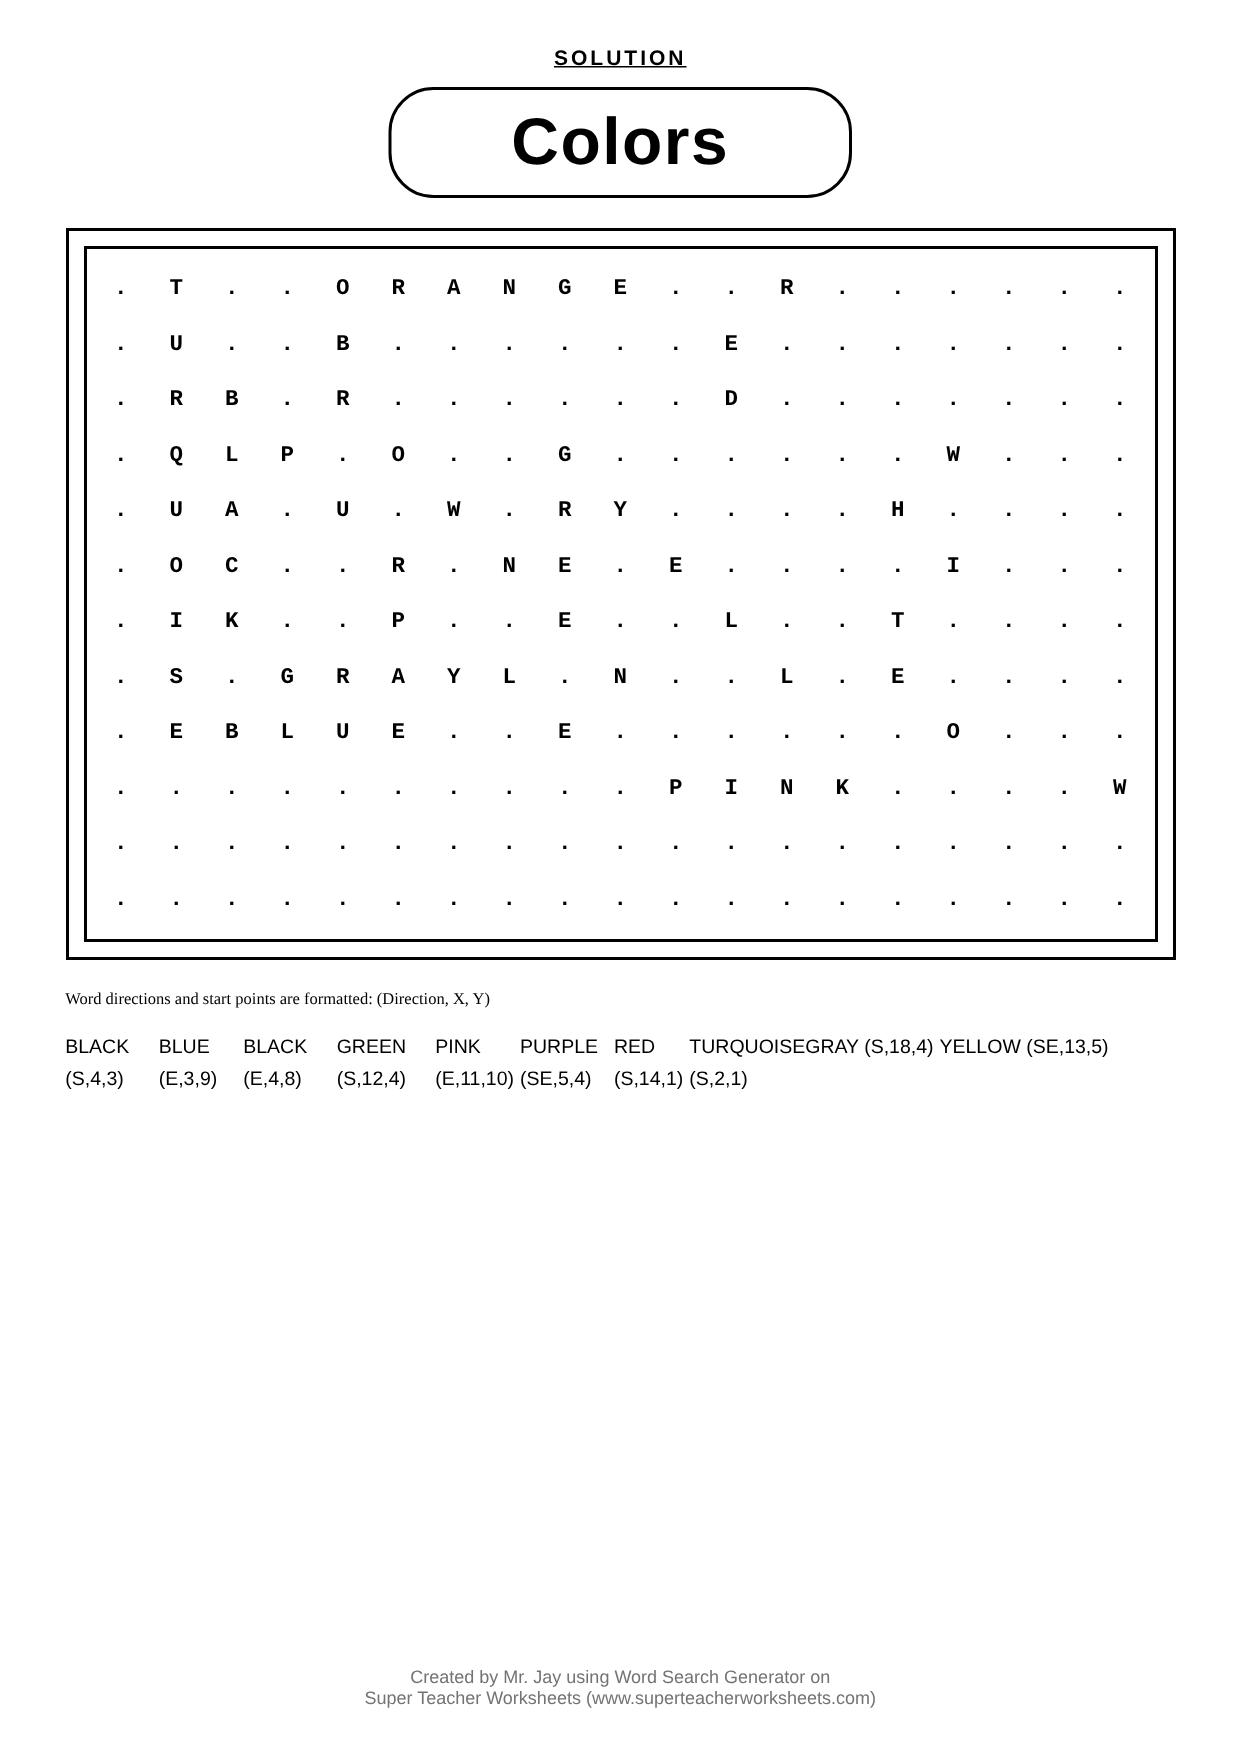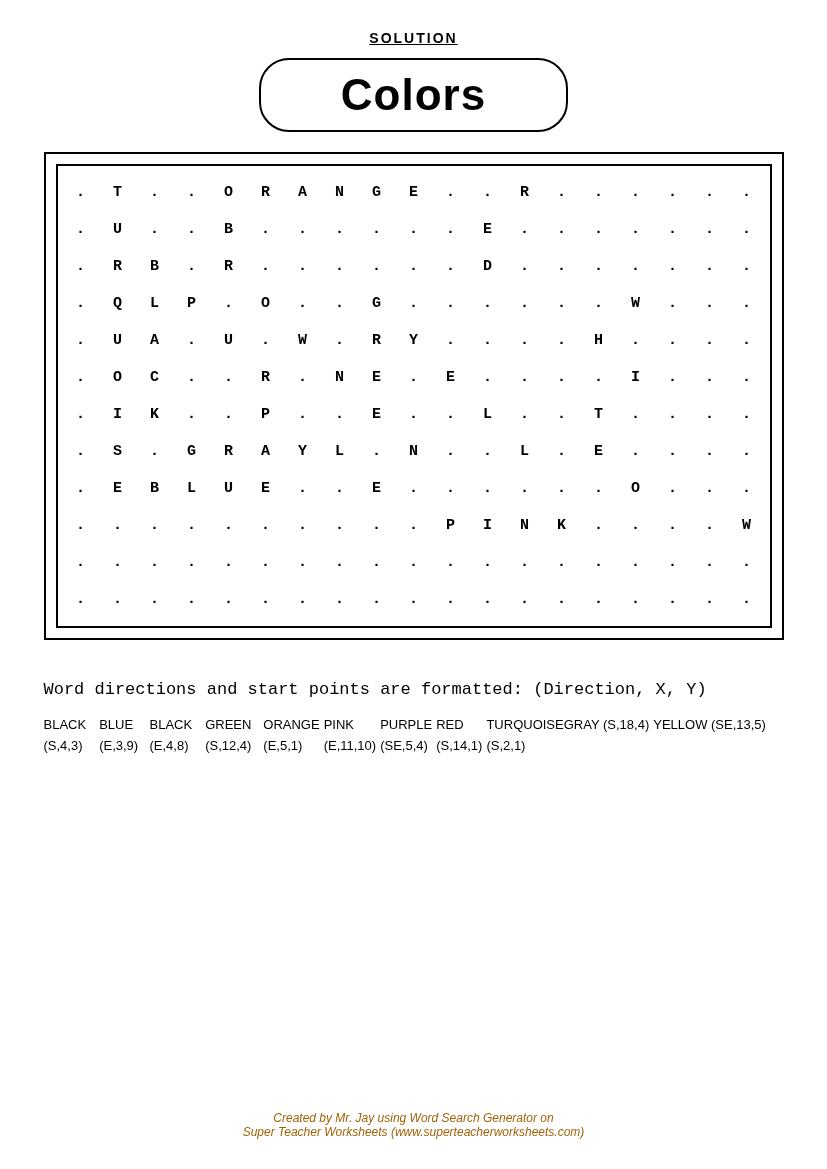--- a/index.html
+++ b/index.html
@@ -58,25 +58,24 @@
       height: 37px;
       display: flex;
       align-items: center;
       justify-content: center;
       font-size: 15px;
       font-weight: bold;
       font-family: 'Courier New', Courier, monospace;
       letter-spacing: 0;
     }
     .directions-text {
-      font-size: 17px;
-      font-family: Liberation Mono, monospace;
+      font-size: 11px;
+      font-family: Liberation Serif, serif;
       margin-bottom: 16px;
       width: 740px;
-      margin-top: 20px;
     }
     .word-list {
       width: 740px;
       display: flex;
       gap: 0;
     }
     .word-column {
       flex: 1;
       display: flex;
       flex-direction: row;
@@ -86,22 +85,21 @@
       font-size: 13px;
       font-family: Arial, sans-serif;
       line-height: 1.6;
     }
     .footer {
       margin-top: auto;
       padding-top: 40px;
       text-align: center;
       font-size: 12px;
       font-family: Arial, sans-serif;
-      color: #a16207;
-      font-style: italic;
+      color: #737373;
     }
   </style>
 </head>
 <body>
 
 <div class="page">
   <div class="solution-header">SOLUTION</div>
 
   <div class="title-box">
     <span class="title-text">Colors</span>
@@ -367,21 +365,20 @@
   <div class="directions-text">Word directions and start points are formatted: (Direction, X, Y)</div>
 
   <div class="word-list">
     <div class="word-column" id="col1">
         <div class="word-item">BLACK (S,4,3)</div>
         <div class="word-item">BLUE (E,3,9)</div>
         <div class="word-item">BLACK (E,4,8)</div>
         <div class="word-item">GREEN (S,12,4)</div>
       </div>
     <div class="word-column" id="col2">
-        <div class="word-item">ORANGE (E,5,1)</div>
         <div class="word-item">PINK (E,11,10)</div>
         <div class="word-item">PURPLE (SE,5,4)</div>
         <div class="word-item">RED (S,14,1)</div>
         <div class="word-item">TURQUOISE (S,2,1)</div>
       </div>
     <div class="word-column" id="col3">
         <div class="word-item">GRAY (S,18,4)</div>
         <div class="word-item">YELLOW (SE,13,5)</div>
       </div>
   </div>

